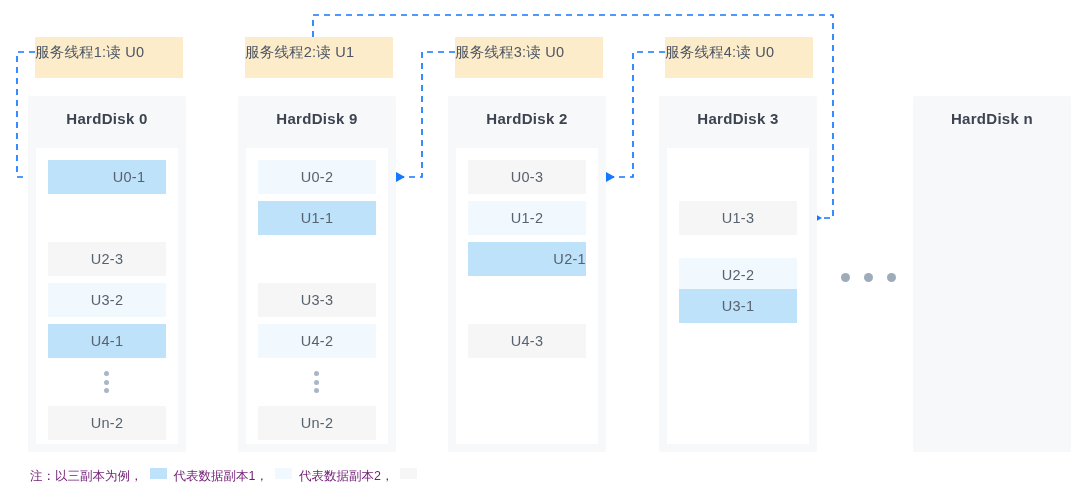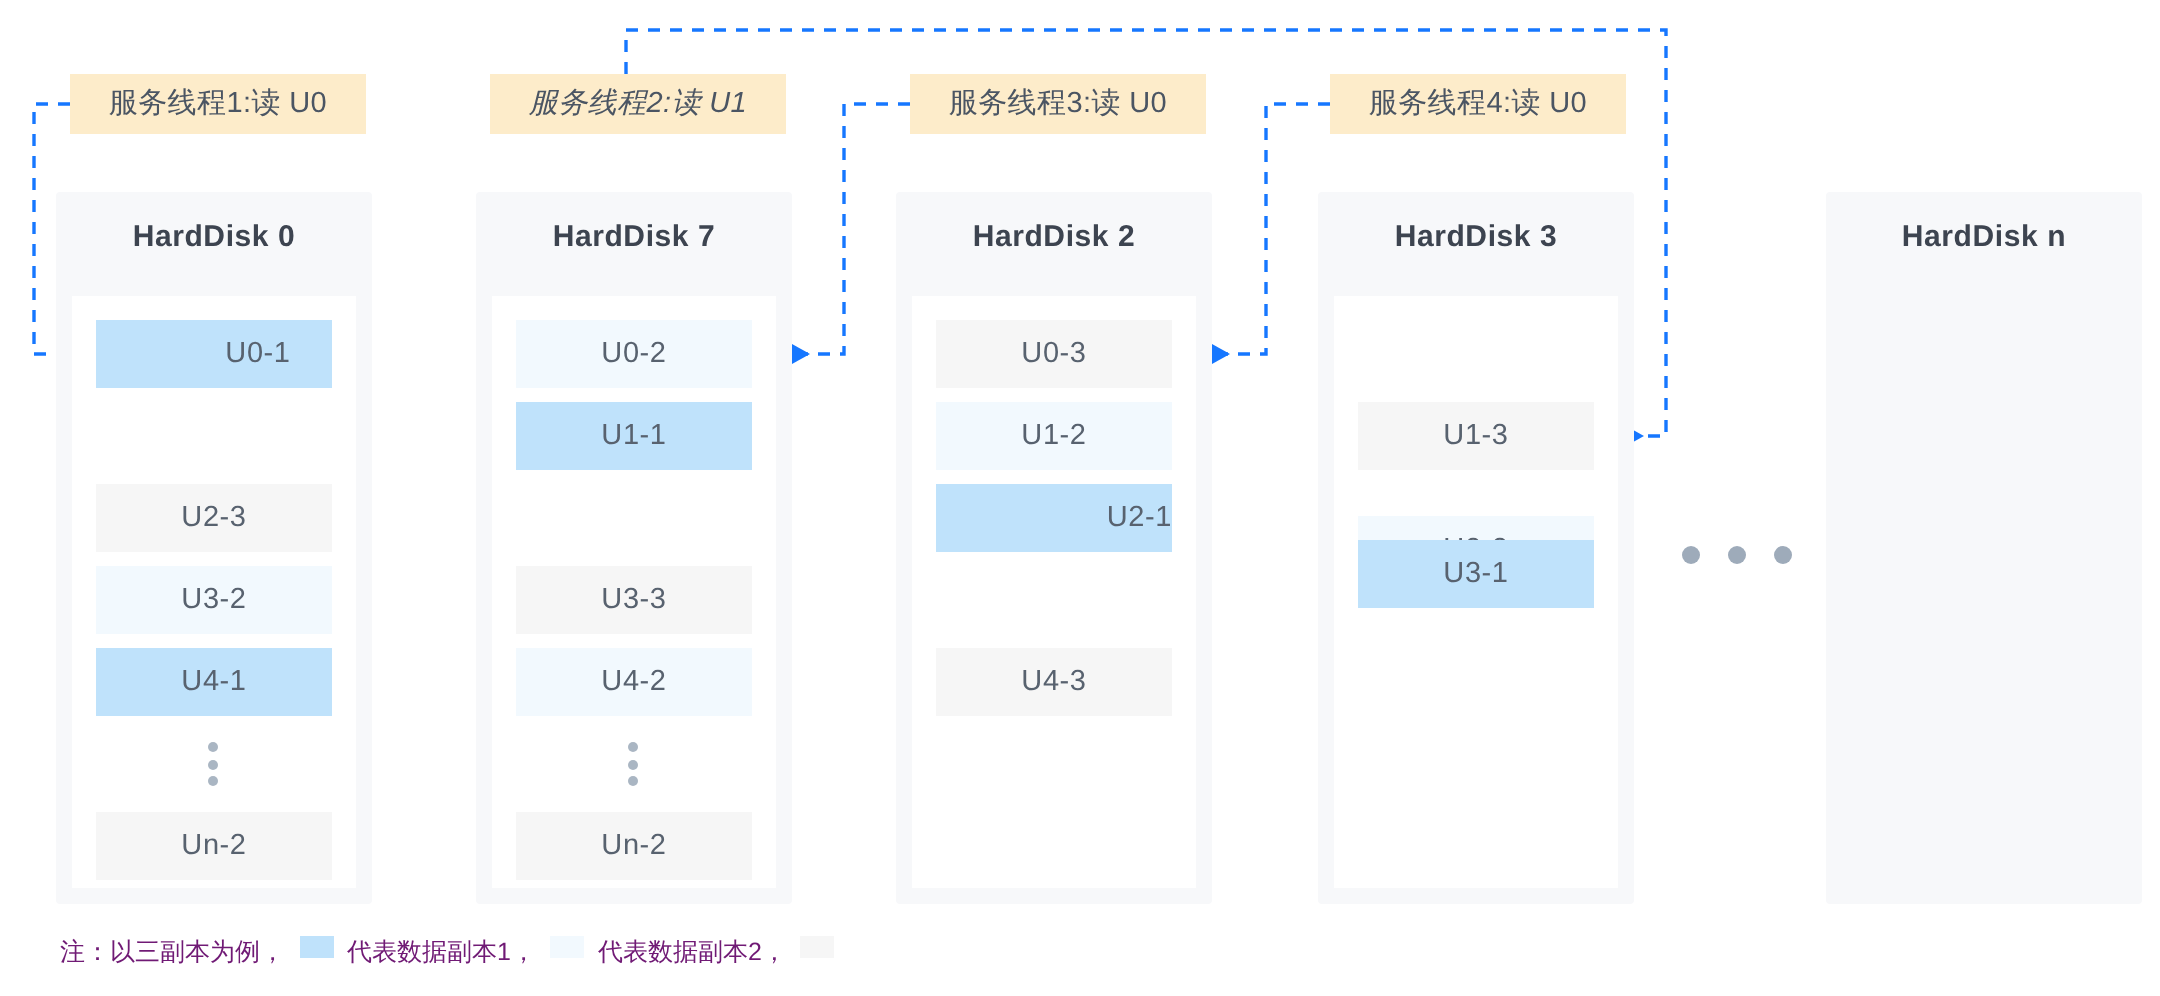--- a/index.html
+++ b/index.html
@@ -15,26 +15,26 @@
     position: relative;
     width: 1080px;
     height: 498px;
     overflow: hidden;
     background: #ffffff;
   }
 
   
   .thread-chip {
     position: absolute;
-    height: 30px;
+    height: 41px;
     line-height: 30px;
     background: #fdecca;
     color: #4b5563;
     font-size: 14.5px;
-    text-align: center;
+    text-align: left;
     white-space: nowrap;
     letter-spacing: .2px;
   }
 
   
   .disk-card {
     position: absolute;
     background: #f7f8fa;
     border-radius: 2px;
   }
@@ -159,42 +159,42 @@
     <g>
       <path d="M455,52 L422,52 L422,177 L396,177" fill="none" stroke="#1677ff" stroke-width="1.7" stroke-dasharray="6 5" marker-end="url(#ahL)"></path>
     </g>
 
     <g>
       <path d="M665,52 L633,52 L633,177 L606,177" fill="none" stroke="#1677ff" stroke-width="1.7" stroke-dasharray="6 5" marker-end="url(#ahL)"></path>
     </g>
   </svg>
 
   <div class="thread-chip" style="left: 35px; top: 37px; width: 148px;">服务线程1:读 U0</div>
-  <div class="thread-chip" style="left: 245px; top: 37px; width: 148px; font-style: italic;">服务线程2:读 U1</div>
+  <div class="thread-chip" style="left: 245px; top: 37px; width: 148px;">服务线程2:读 U1</div>
   <div class="thread-chip" style="left: 455px; top: 37px; width: 148px;">服务线程3:读 U0</div>
   <div class="thread-chip" style="left: 665px; top: 37px; width: 148px;">服务线程4:读 U0</div>
 
   <div id="disks">
       <div class="disk-card" style="left: 28px; top: 96px; width: 158px; height: 356px;">
         <div class="disk-title">HardDisk 0</div>
         <div class="disk-inner">
           <div class="unit u-r1" style="top: 12px; padding-left: 44px;">U0-1</div>
           <div class="unit u-r3" style="top: 94px;">U2-3</div>
           <div class="unit u-r2" style="top: 135px;">U3-2</div>
           <div class="unit u-r1" style="top: 176px;">U4-1</div>
           <div class="v-ellipsis" style="left: calc(50% - 3px); top: 223px;">
             <i></i>
             <i></i>
             <i></i>
           </div>
           <div class="unit u-r3" style="top: 258px;">Un-2</div>
         </div>
       </div>
       <div class="disk-card" style="left: 238px; top: 96px; width: 158px; height: 356px;">
-        <div class="disk-title">HardDisk 7</div>
+        <div class="disk-title">HardDisk 9</div>
         <div class="disk-inner">
           <div class="unit u-r2" style="top: 12px;">U0-2</div>
           <div class="unit u-r1" style="top: 53px;">U1-1</div>
           <div class="unit u-r3" style="top: 135px;">U3-3</div>
           <div class="unit u-r2" style="top: 176px;">U4-2</div>
           <div class="v-ellipsis" style="left: calc(50% - 3px); top: 223px;">
             <i></i>
             <i></i>
             <i></i>
           </div>
@@ -208,21 +208,21 @@
           <div class="unit u-r2" style="top: 53px;">U1-2</div>
           <div class="unit u-r1" style="top: 94px; text-align: right;">U2-1</div>
           <div class="unit u-r3" style="top: 176px;">U4-3</div>
         </div>
       </div>
       <div class="disk-card" style="left: 659px; top: 96px; width: 158px; height: 356px;">
         <div class="disk-title">HardDisk 3</div>
         <div class="disk-inner">
           <div class="unit u-r3" style="top: 53px;">U1-3</div>
           <div class="unit u-r2" style="top: 110px;">U2-2</div>
-          <div class="unit u-r1" style="top: 122px;">U3-1</div>
+          <div class="unit u-r1" style="top: 141px;">U3-1</div>
         </div>
       </div>
       <div class="disk-card" style="left: 913px; top: 96px; width: 158px; height: 356px;">
         <div class="disk-title">HardDisk n</div>
       </div>
     </div>
 
   <div class="h-ellipsis" style="left:841px; top:273px;">
     <i></i>
       <i></i>

